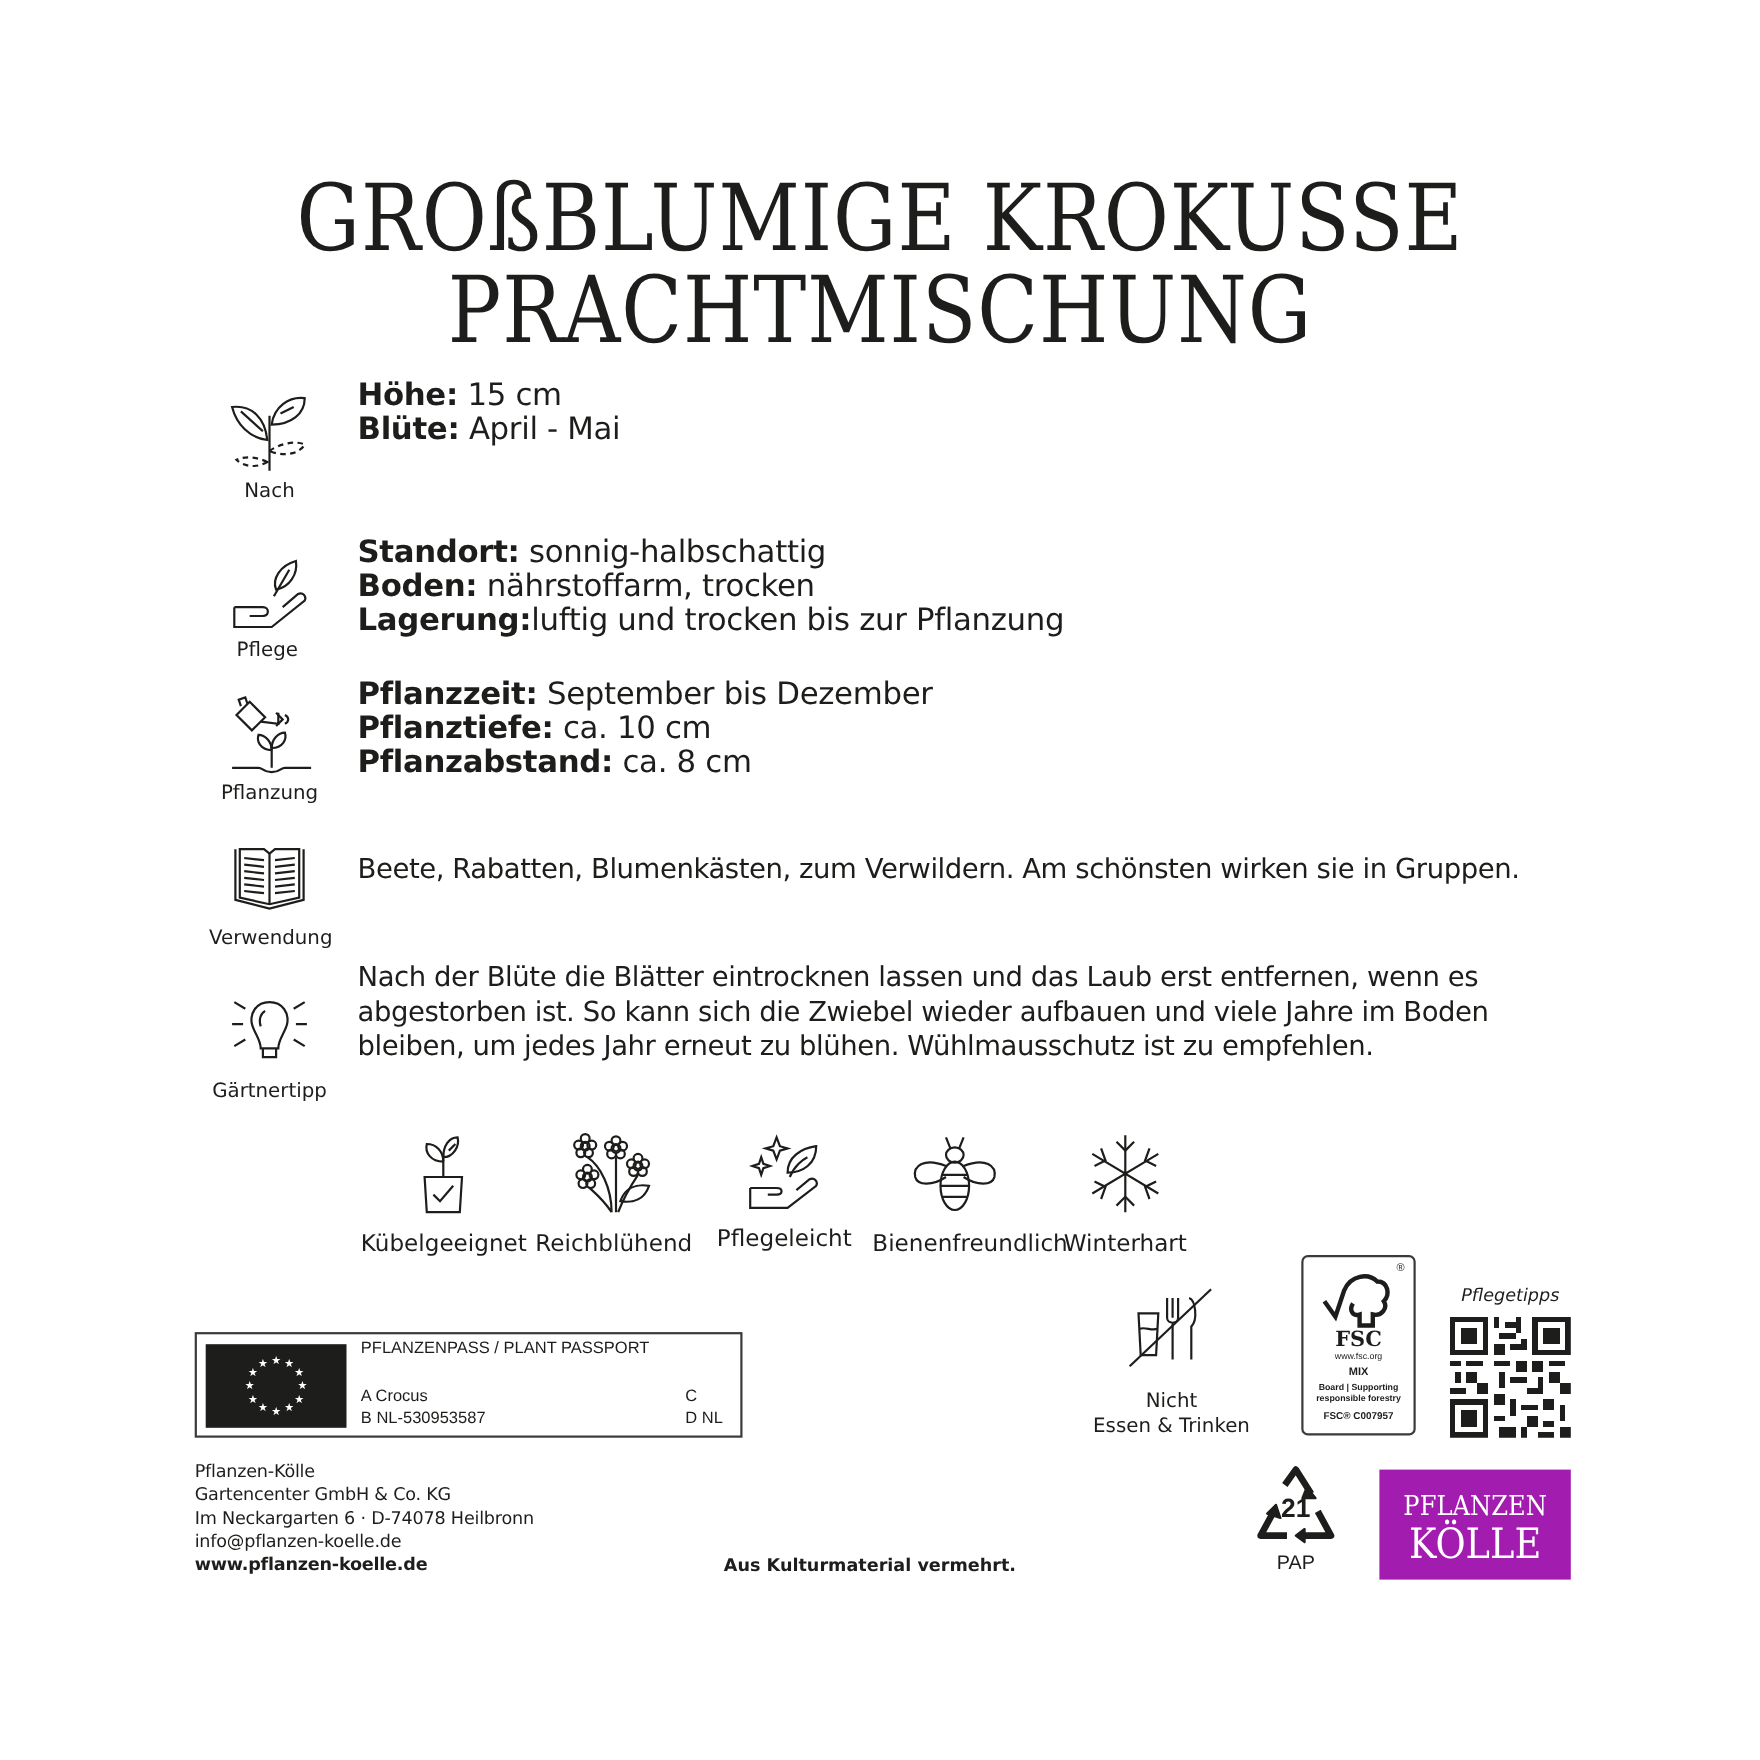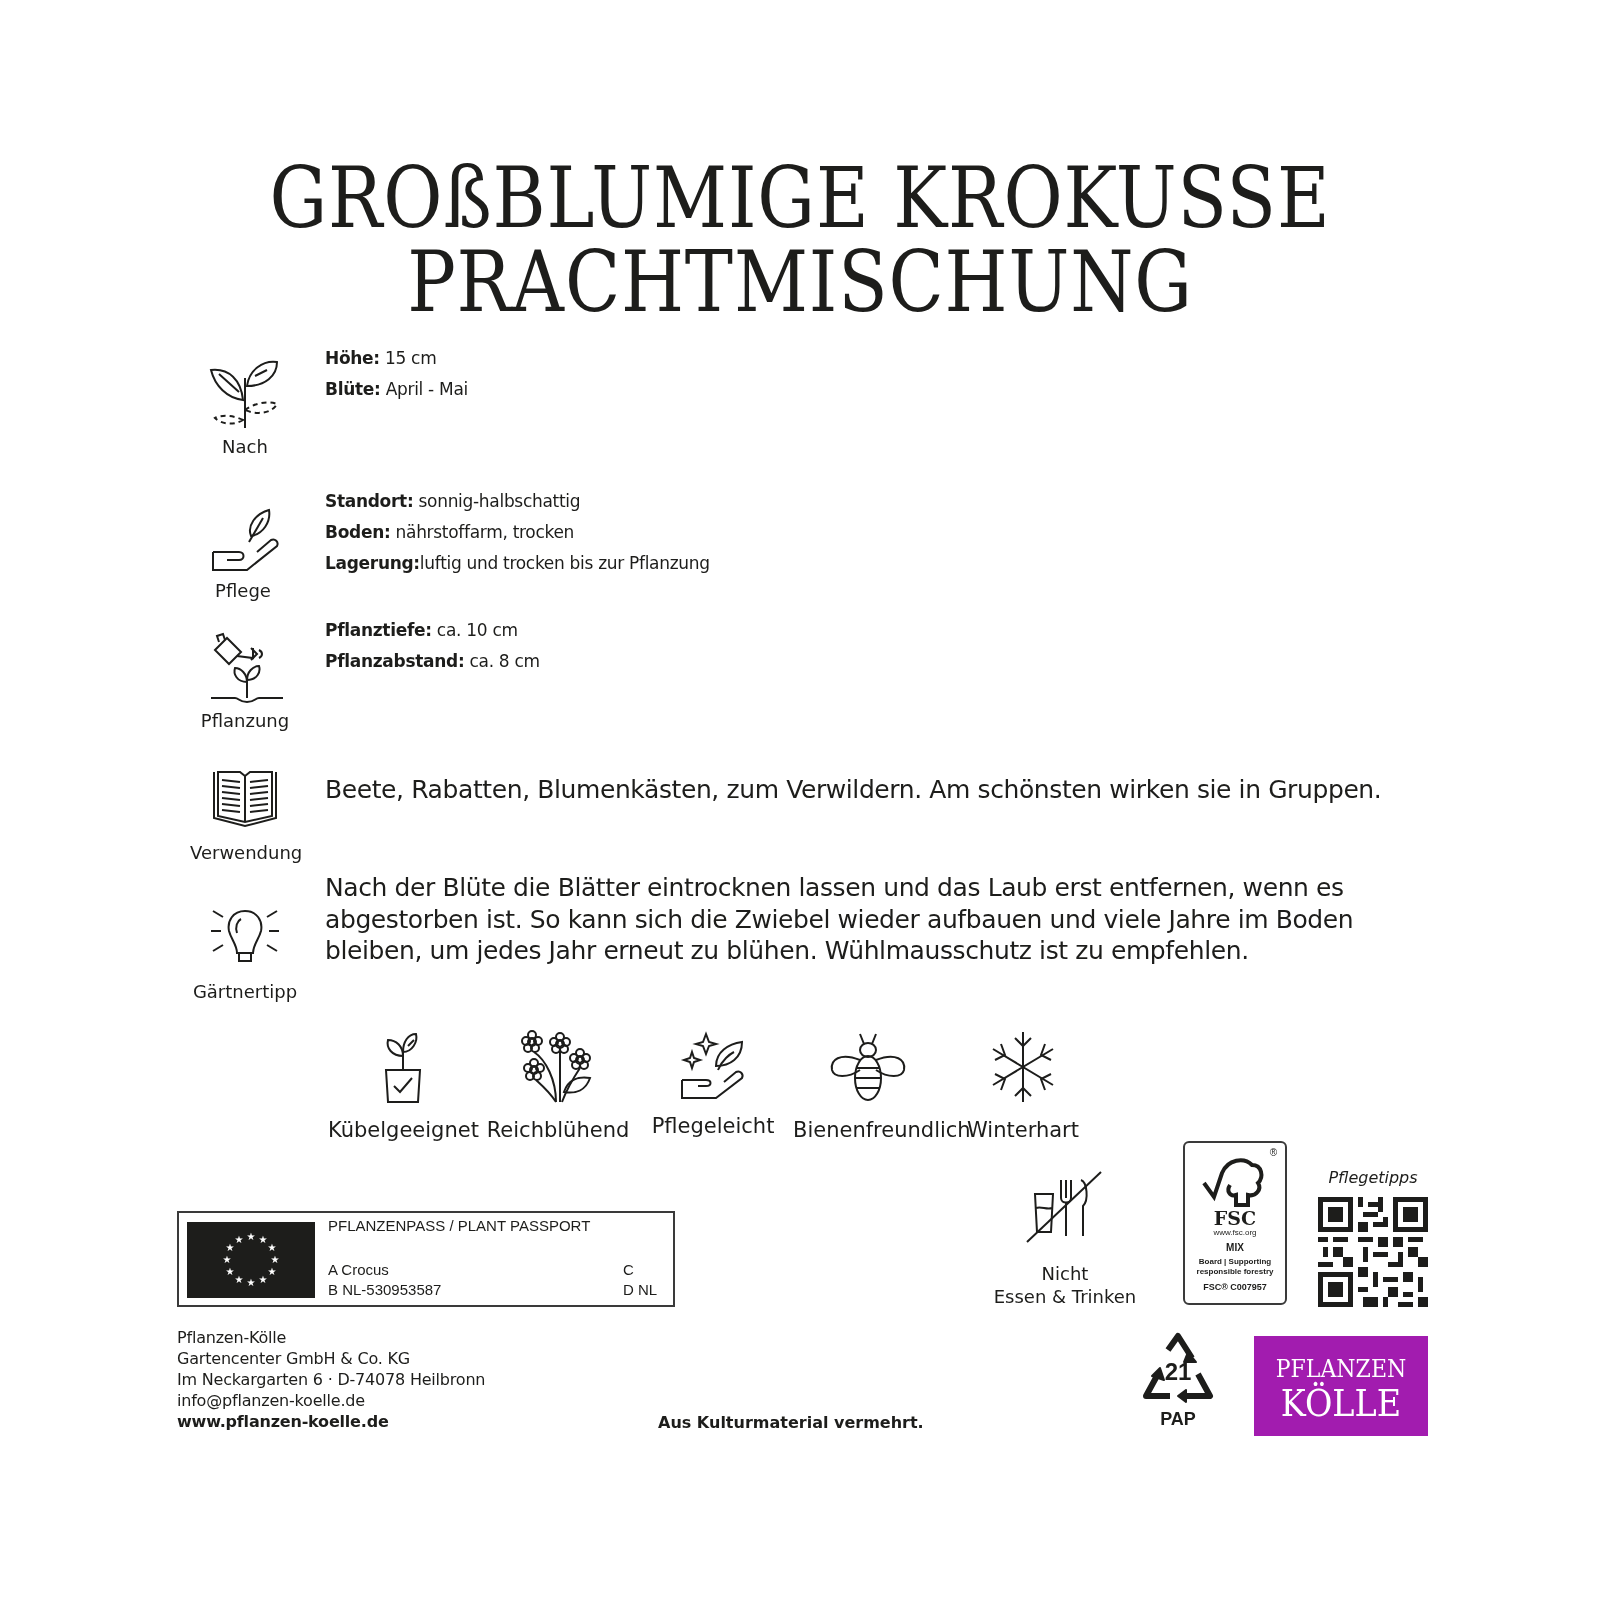--- a/index.html
+++ b/index.html
@@ -6,21 +6,21 @@
   body { width:1600px; height:1600px; position:relative; overflow:hidden; color:#1d1d1b; font-family:"Liberation Sans", sans-serif; }
   .abs { position:absolute; }
   .title { left:0; width:1600px; text-align:center; font-family:"DejaVu Serif", serif; font-weight:normal; color:#1d1d1b; letter-spacing:1px; transform:scaleX(0.86); transform-origin:center; }
   .title.l1 { top:148px; font-size:84px; line-height:100px; }
   .title.l2 { top:232px; font-size:84px; line-height:100px; }
 
   .icon-col { width:110px; text-align:center; }
   .icon-col svg { display:block; margin:0 auto; }
   .icon-label { font-size:18px; color:#1d1d1b; margin-top:6px; font-family:"DejaVu Sans", sans-serif; }
 
-  .info { font-family:"DejaVu Sans", sans-serif; font-size:17px; line-height:31px; color:#1d1d1b; letter-spacing:-0.3px; }
+  .info { font-family:"DejaVu Sans", sans-serif; font-size:28px; line-height:31px; color:#1d1d1b; letter-spacing:-0.3px; }
   .info b { font-weight:bold; }
   .para { font-family:"DejaVu Sans", sans-serif; font-size:25px; line-height:31.5px; color:#1d1d1b; letter-spacing:-0.4px; }
 
   .feature { width:150px; text-align:center; }
   .feature svg { display:block; margin:0 auto; }
   .feature-label { font-family:"DejaVu Sans", sans-serif; font-size:21px; margin-top:14px; color:#1d1d1b; }
 
   .passport { left:177px; top:1211px; width:498px; height:96px; border:2px solid #3a3a3a; box-sizing:border-box; }
   .eu-flag { position:absolute; left:8px; top:9px; width:128px; height:76px; background:#1d1d1b; }
   .pp-text { position:absolute; font-family:"Liberation Sans", sans-serif; font-size:15px; color:#1d1d1b; }
@@ -76,20 +76,21 @@
     <path d="M52 22 C56 24 56 28 52 30"></path>
     <path d="M40 70 V50"></path>
     <path d="M40 54 C30 54 26 46 28 40 C34 40 40 46 40 54"></path>
     <path d="M40 52 C50 52 54 44 52 38 C46 38 40 44 40 52"></path>
     <path d="M4 70 H28 C32 70 32 74 40 74 C48 74 48 70 52 70 H76"></path>
   </svg>
 
   <div class="icon-label">Pflanzung</div>
 </div>
 <div class="abs info" style="left:325px; top:615px;">
+  <div><b>Pflanzzeit:</b><span> September bis Dezember</span></div>
   <div><b>Pflanztiefe:</b><span> ca. 10 cm</span></div>
   <div><b>Pflanzabstand:</b><span> ca.  8 cm</span></div>
 </div>
 
 <div class="abs icon-col" style="left:190px; top:768px;">
   <svg width="70" height="60" viewBox="0 0 70 60" fill="none" stroke="#1d1d1b" stroke-width="2">
     <path d="M4 4 V50 L35 58 L66 50 V4"></path>
     <path d="M8 4 H30 L35 8 L40 4 H62 V48 L35 54 L8 48 Z"></path>
     <path d="M35 8 V54"></path>
     <path d="M12 12 L30 14 M12 18 L30 20 M12 24 L30 26 M12 30 L30 32 M12 36 L30 38 M12 42 L30 44"></path>
@@ -308,19 +309,19 @@
 <div class="abs" style="left:1138px; top:1332px; width:80px; text-align:center;">
   <svg width="80" height="74" viewBox="0 0 80 74" fill="none" stroke="#1d1d1b" stroke-width="6" stroke-linejoin="round">
     <path d="M30 18 L40 4 L54 26"></path>
     <path d="M60 42 L72 64 H48"></path>
     <path d="M32 64 H8 L20 42"></path>
     <path d="M50 20 L58 30 L46 30 Z" fill="#1d1d1b" stroke-width="2"></path>
     <path d="M48 58 L40 64 L48 70 Z" fill="#1d1d1b" stroke-width="2"></path>
     <path d="M14 44 L22 36 L26 48 Z" fill="#1d1d1b" stroke-width="2"></path>
   </svg>
   <div style="position:absolute; left:0; top:26px; width:80px; font-family:'Liberation Sans', sans-serif; font-weight:bold; font-size:24px;">21</div>
-  <div style="font-family:'Liberation Sans', sans-serif; font-weight:bold; font-size:18px; line-height:18px;">PAP</div>
+  <div style="font-family:'Liberation Sans', sans-serif; font-weight:normal; font-size:18px; line-height:18px;">PAP</div>
 </div>
 
 <div class="abs brand">
   <div style="font-size:25px; margin-top:18px; letter-spacing:0px; transform:scaleX(0.88);">PFLANZEN</div>
   <div style="font-size:38px; line-height:40px; transform:scaleX(0.88);">KÖLLE</div>
 </div>
 
 </body></html>

